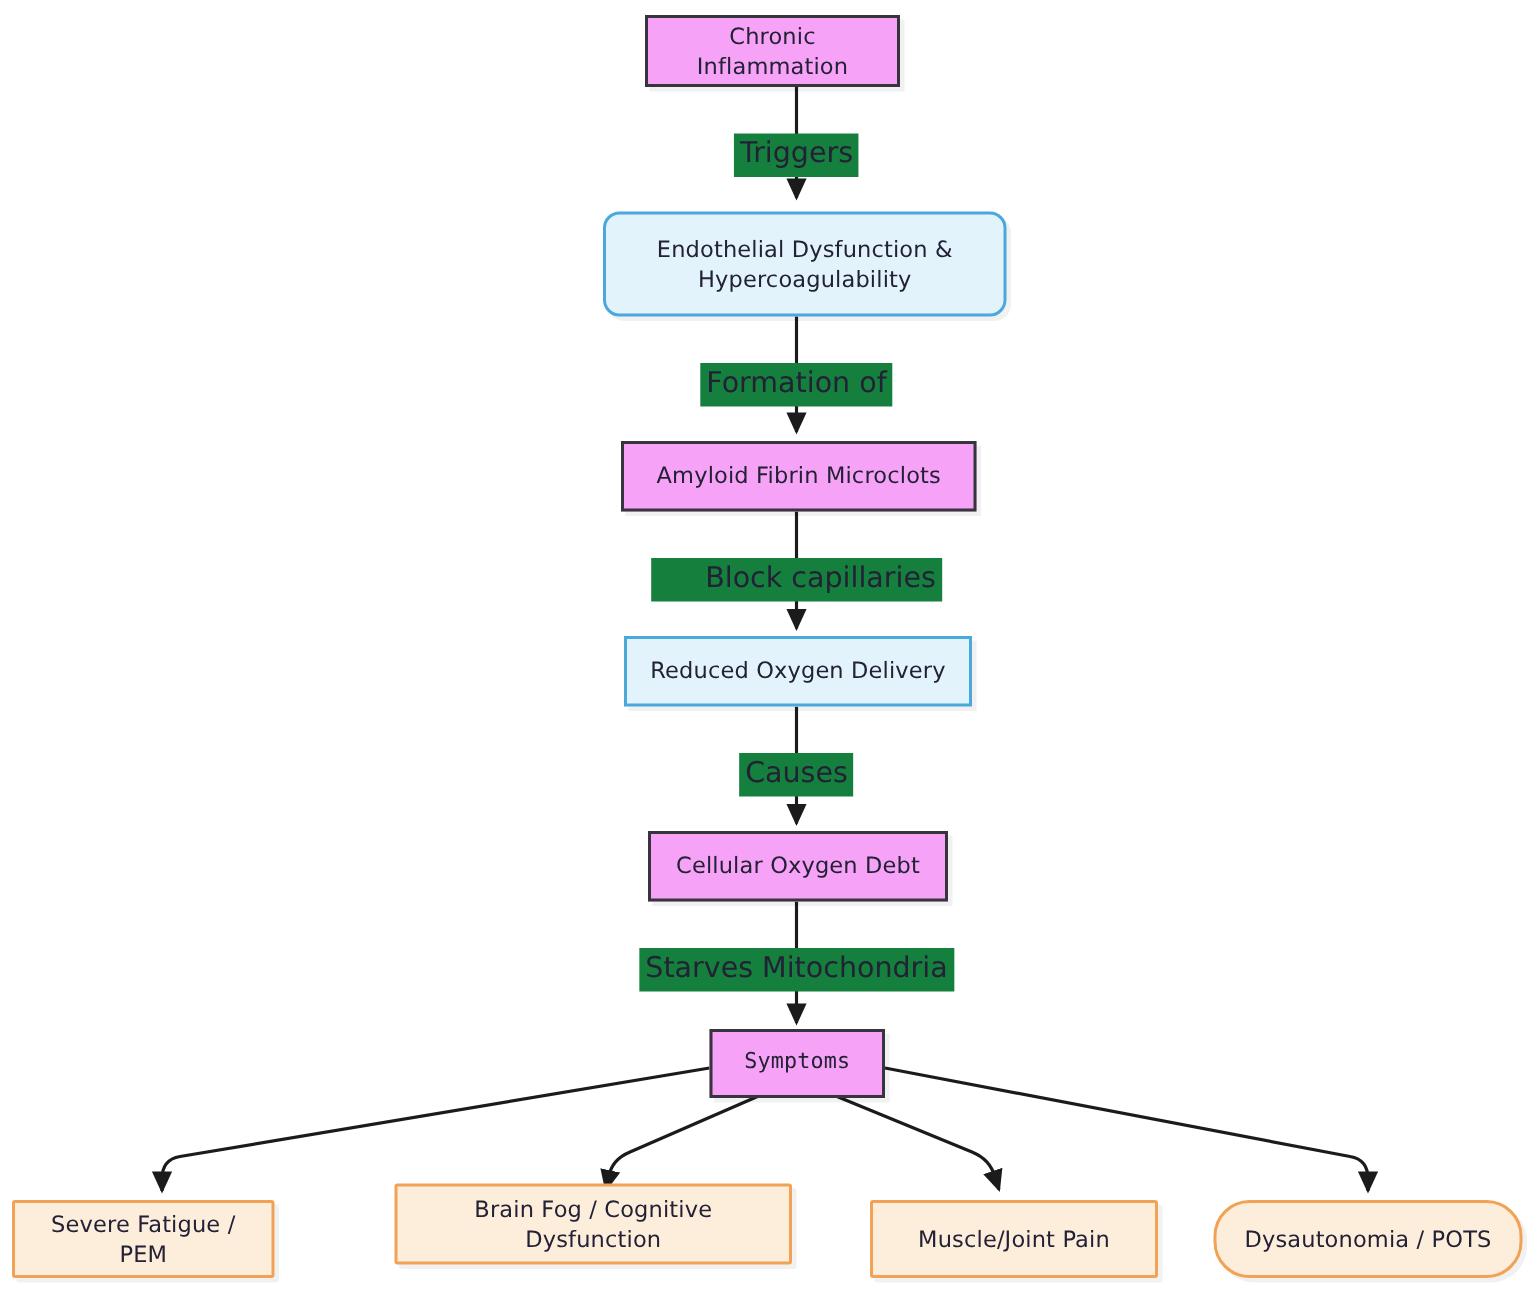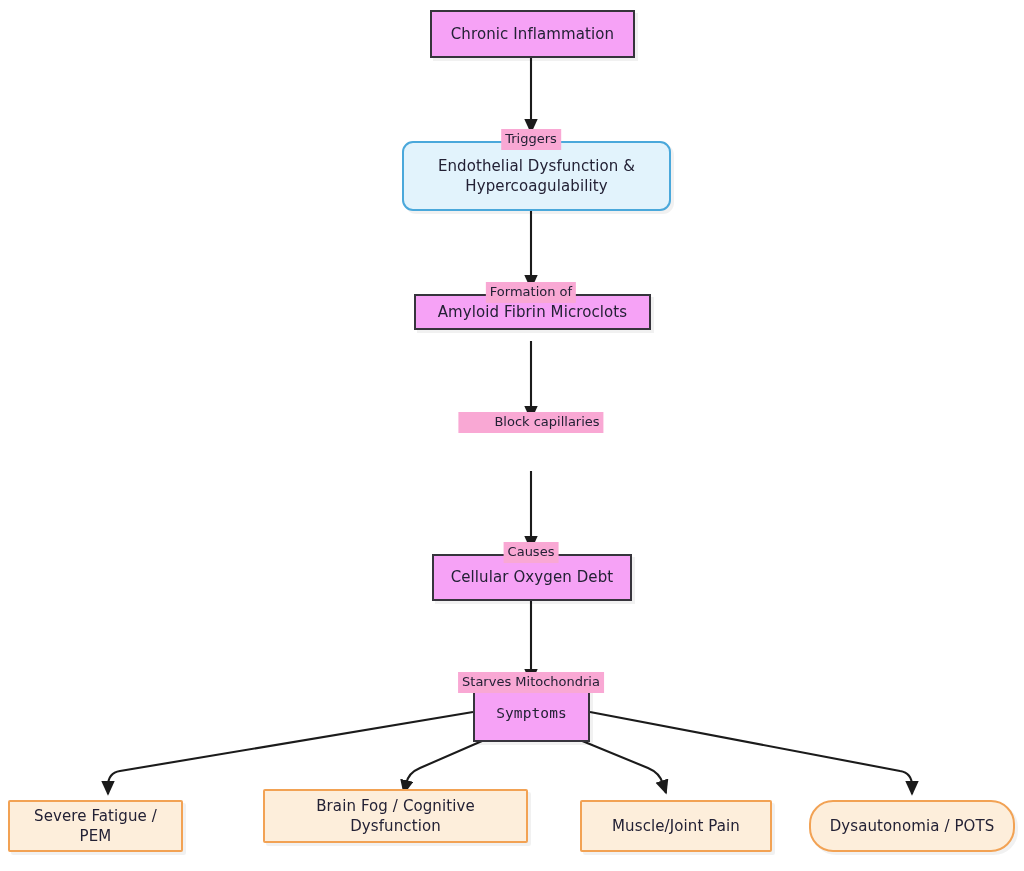--- a/index.html
+++ b/index.html
@@ -63,28 +63,27 @@
   }
   .node.mono {
     font-family: "DejaVu Sans Mono", monospace;
     font-size: 14.5px;
   }
 
   
   .edge-label {
     position: absolute;
     box-sizing: border-box;
-    background: #f9a8d4;
+    background: #15803d;
     color: #232135;
-    font-size: 13px;
+    font-size: 19px;
     line-height: 1.25;
     padding: 2px 4px 3px 4px;
     white-space: nowrap;
     transform: translateX(-50%);
-    margin-top: 40px;
   }
 </style>
 </head>
 <body>
 
 <div id="canvas">
 
   <svg id="edge-layer" viewBox="0 0 1024 871" width="1024" height="871" xmlns="http://www.w3.org/2000/svg">
     <defs>
       <marker id="arrowhead" markerWidth="9" markerHeight="9" refX="6.2" refY="3.2" orient="auto" markerUnits="strokeWidth">
@@ -104,39 +103,42 @@
 
       <path d="M531,601 L531,682"></path>
 
       <path d="M473,712 L120,771 Q108,773 108,786 L108,794"></path>
       <path d="M505,731 L420,768 Q408,773 406,784 L404,793"></path>
       <path d="M558,731 L648,768 Q660,773 663,784 L666,793"></path>
       <path d="M590,712 L900,771 Q912,773 912,786 L912,794"></path>
     </g>
   </svg>
 
-  <div class="node pink" style="left:430px; top:10px; width:205px; height:48px;">
+  <div class="node pink" style="left:430px; top:10px; width:170px; height:48px;">
     <span>Chronic Inflammation</span>
   </div>
 
   <div class="node blue rounded" style="left:402px; top:141px; width:269px; height:70px; flex-direction:column;">
     <span>Endothelial Dysfunction &amp;</span>
     <span>Hypercoagulability</span>
   </div>
 
-  <div class="node pink" style="left:414px; top:294px; width:237px; height:36px;">
+  <div class="node pink" style="left:414px; top:294px; width:237px; height:47px;">
     <span>Amyloid Fibrin Microclots</span>
   </div>
 
+  <div class="node blue" style="left:416px; top:424px; width:232px; height:47px;">
+    <span>Reduced Oxygen Delivery</span>
+  </div>
 
   <div class="node pink" style="left:432px; top:554px; width:200px; height:47px;">
     <span>Cellular Oxygen Debt</span>
   </div>
 
-  <div class="node pink mono" style="left:473px; top:686px; width:117px; height:56px;">
+  <div class="node pink mono" style="left:473px; top:686px; width:117px; height:46px;">
     <span>Symptoms</span>
   </div>
 
   <div class="node orange" style="left:8px; top:800px; width:175px; height:52px;">
     <span>Severe Fatigue / PEM</span>
   </div>
 
   <div class="node orange" style="left:263px; top:789px; width:265px; height:54px; flex-direction:column;">
     <span>Brain Fog / Cognitive</span>
     <span>Dysfunction</span>

